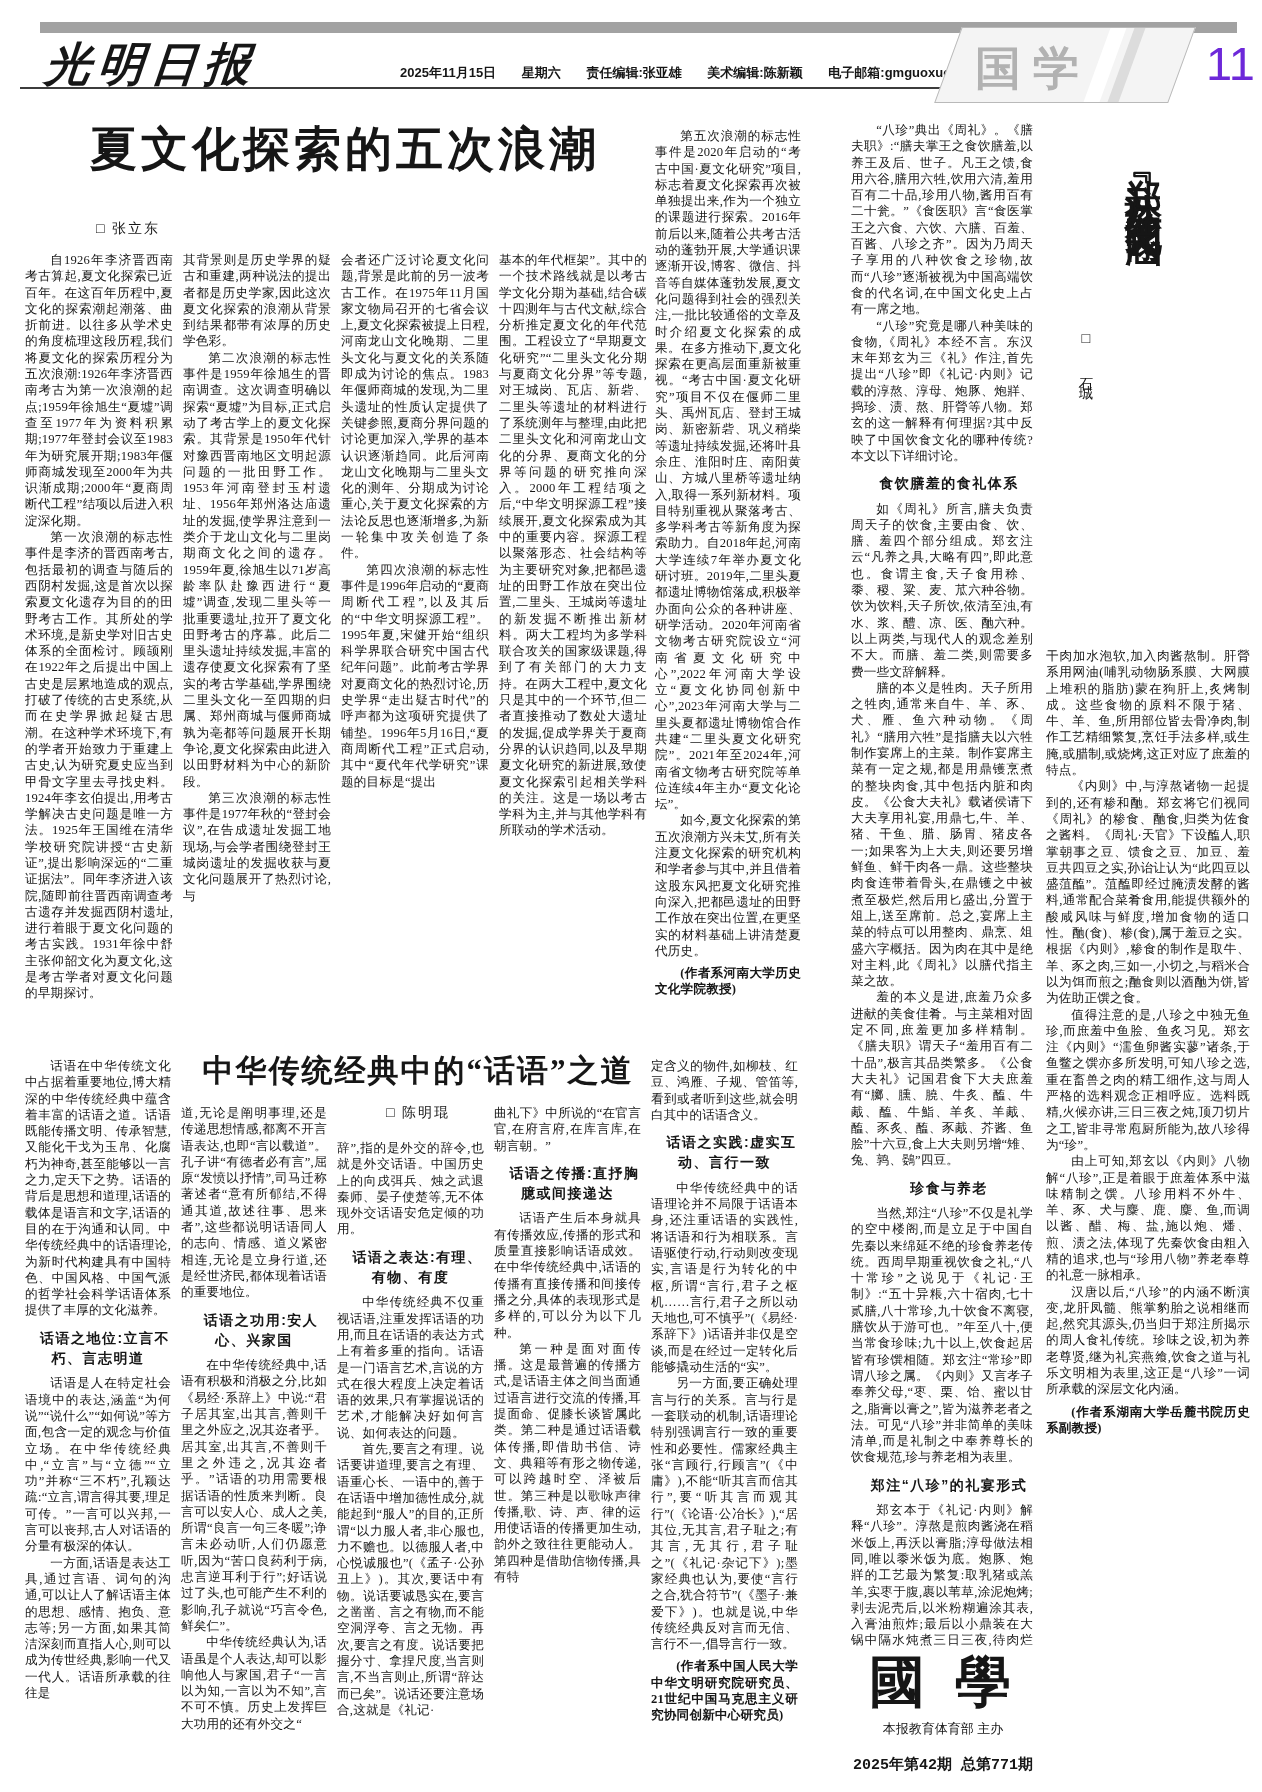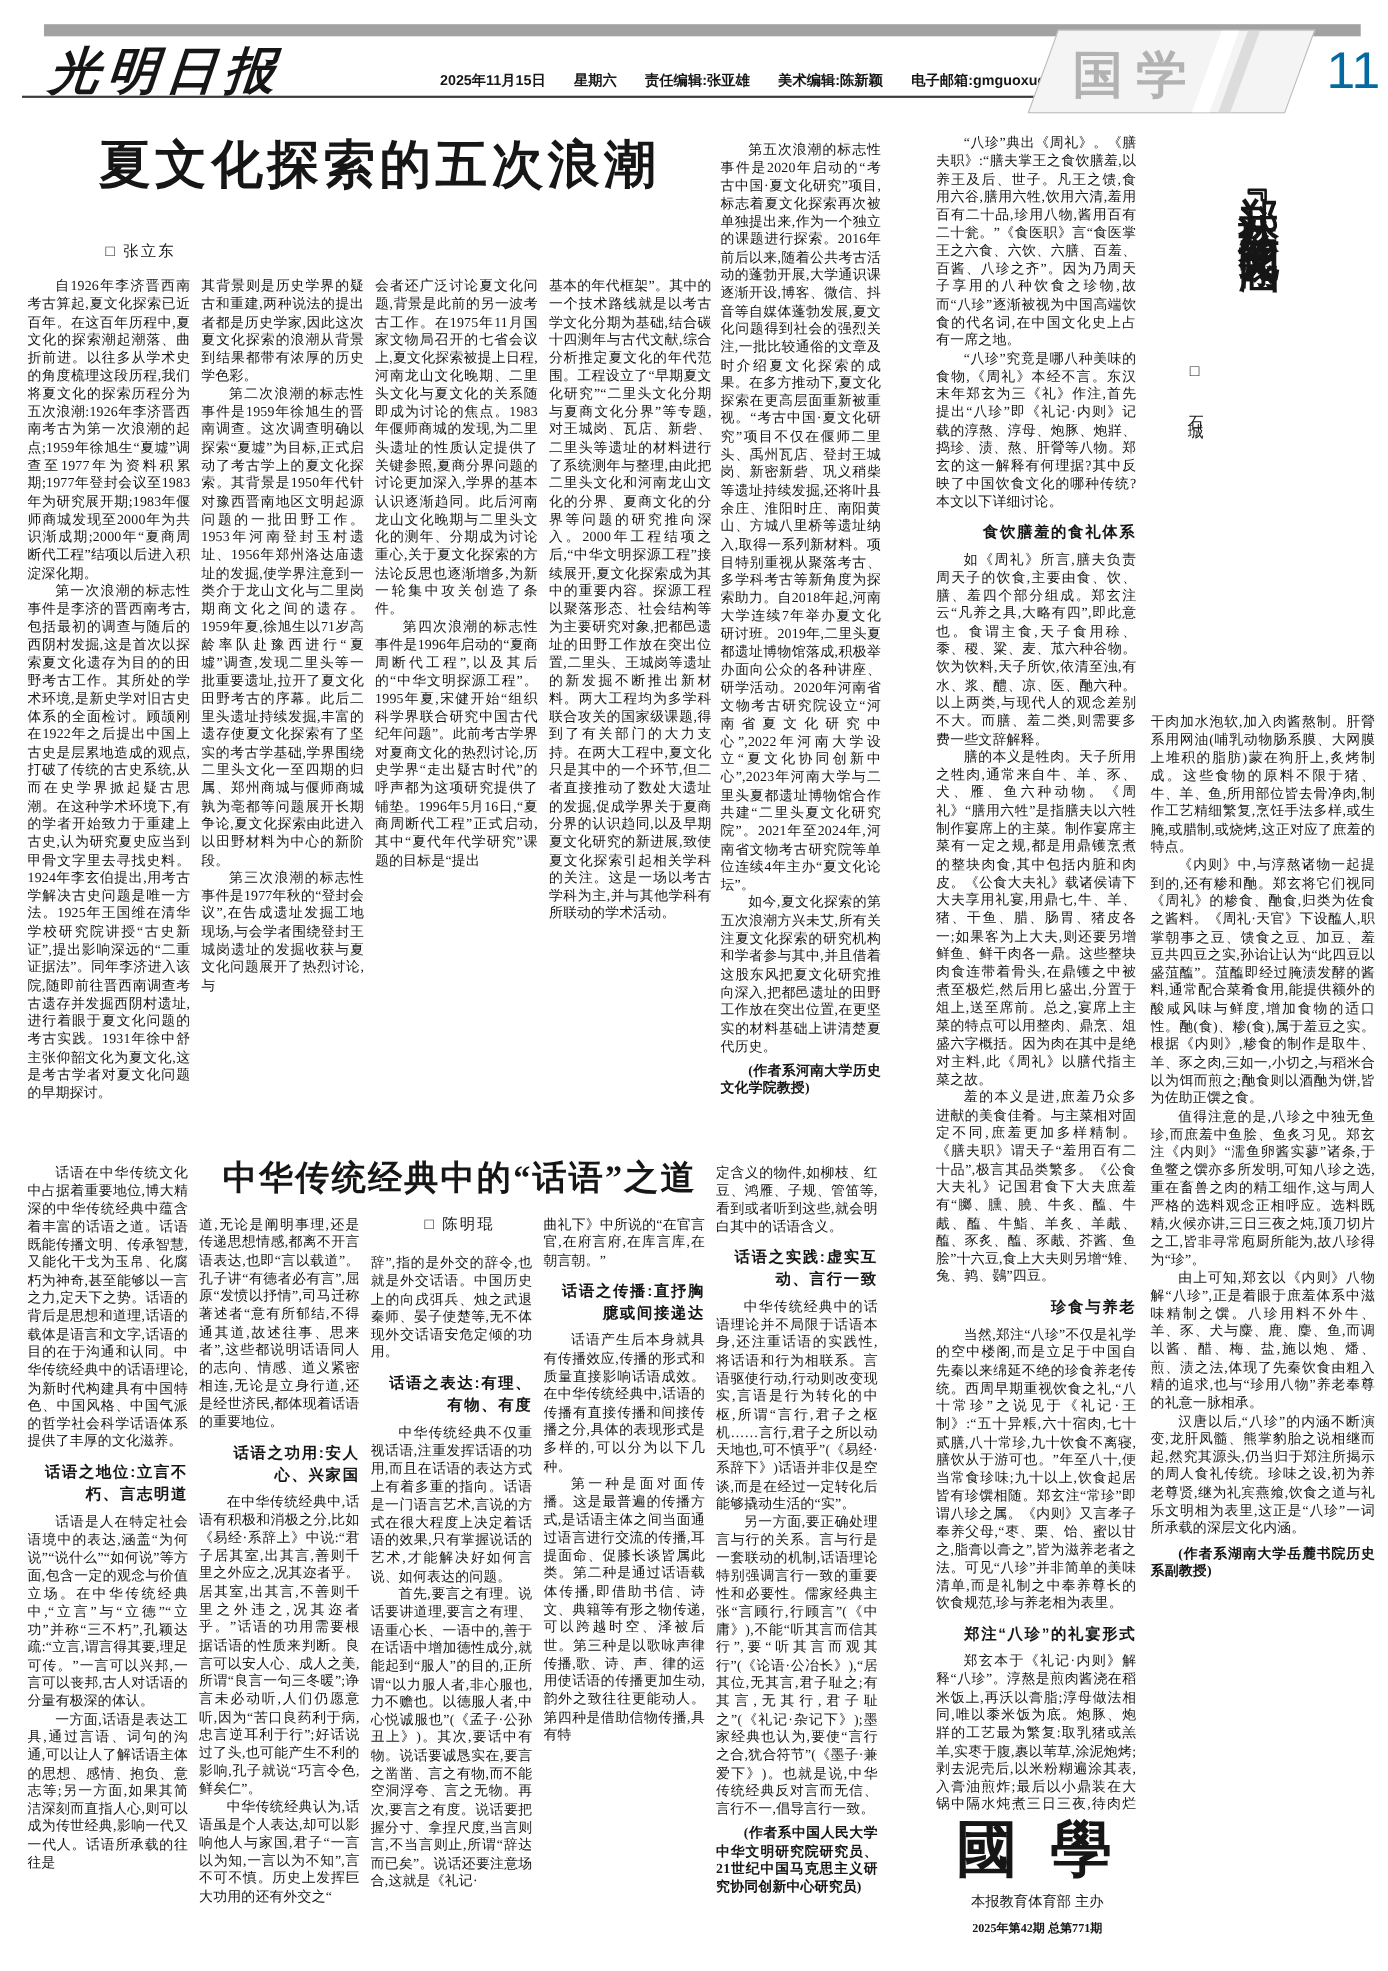--- a/index.html
+++ b/index.html
@@ -12,50 +12,50 @@
   .dateline{position:absolute;left:400px;top:64px;font-size:13px;font-weight:bold;
         font-family:"Liberation Sans",sans-serif;white-space:nowrap;}
   .dateline span{margin-right:22px;}
   .headrule{position:absolute;left:20px;top:87px;width:928px;height:2px;background:#3c3c3c;}
   .secbox{position:absolute;left:948px;top:27px;width:232px;height:74px;background:#f4f4f4;
         border:1px solid #b9b9b9;transform:skewX(-20deg);overflow:hidden;}
   .secbox .stripe1{position:absolute;top:-5px;left:148px;width:16px;height:90px;background:#ffffff;}
   .secbox .stripe2{position:absolute;top:-5px;left:172px;width:11px;height:90px;background:#dcdcdc;}
   .seclabel{position:absolute;left:975px;top:38px;font-size:46px;font-weight:bold;color:#b2b2b2;
         letter-spacing:12px;font-family:"Liberation Serif",serif;}
-  .pagenum{position:absolute;left:1206px;top:36px;font-size:47px;color:#0369a1;
+  .pagenum{position:absolute;left:1206px;top:36px;font-size:47px;color:#6d28d9;
         font-family:"Liberation Sans",sans-serif;}
   
   .col{position:absolute;text-align:justify;font-size:12.6px;line-height:16.3px;
        overflow:hidden;letter-spacing:0.2px;}
   .col p{margin:0;text-indent:2em;}
   .col p.cont{text-indent:0;}
   .col p.subhd{font-family:"Liberation Sans",sans-serif;font-weight:bold;font-size:14px;
-       line-height:1.45;margin:9px 0 7px;text-indent:1em;letter-spacing:1.5px;text-align:right;}
+       line-height:1.45;margin:9px 0 7px;text-indent:1em;letter-spacing:1.5px;text-align:center;}
   .col p.credit{font-weight:bold;margin-top:6px;}
   
   .hl-a{position:absolute;left:90px;top:118px;font-size:47px;font-weight:900;letter-spacing:4px;
         font-family:"Liberation Serif",serif;white-space:nowrap;}
   .by-a{position:absolute;left:96px;top:220px;font-size:14px;letter-spacing:2px;}
   
   .hl-c{position:absolute;left:200px;top:1050px;width:436px;text-align:center;font-size:31px;
         font-weight:900;letter-spacing:2px;font-family:"Liberation Serif",serif;white-space:nowrap;}
   .by-c{position:absolute;left:340px;top:1104px;width:156px;text-align:center;font-size:14px;
         letter-spacing:2px;}
   
   .vtitle{position:absolute;left:1118px;top:150px;height:530px;writing-mode:vertical-rl;
         font-size:37px;font-weight:900;letter-spacing:5px;font-family:"Liberation Serif",serif;}
   .vauthor{position:absolute;left:1076px;top:330px;height:170px;writing-mode:vertical-rl;
         font-size:14.5px;letter-spacing:8px;}
   
   .gxbox{position:absolute;left:843px;top:1652px;width:200px;text-align:center;}
   .gxtitle{font-size:56px;font-weight:900;font-family:"Liberation Serif",serif;
         letter-spacing:30px;padding-left:24px;line-height:1.1;}
   .gxline{font-size:13px;font-weight:normal;font-family:"Liberation Sans",sans-serif;margin-top:6px;}
-  .gxline2{font-size:11px;font-weight:bold;font-family:Liberation Serif, serif;margin-top:7px;}
+  .gxline2{font-size:15px;font-weight:bold;font-family:Liberation Mono, monospace;margin-top:17px;}
 </style>
 </head>
 <body>
 
 <div class="page">
 
   <div class="topbar"></div>
   <div class="logo">光明日报</div>
   <div class="dateline">
     <span>2025年11月15日</span>

